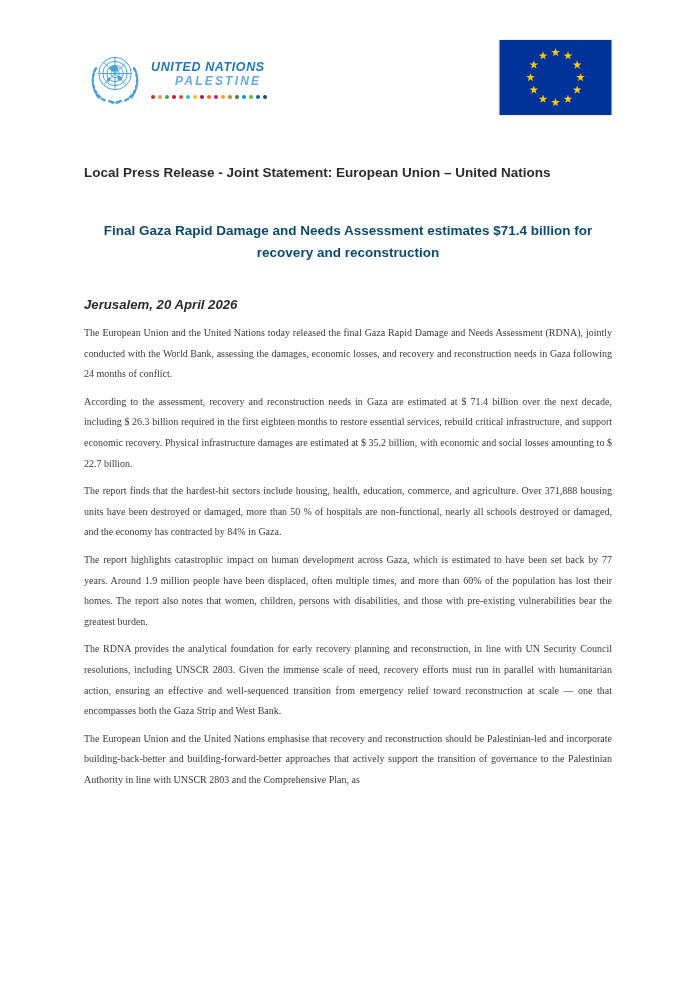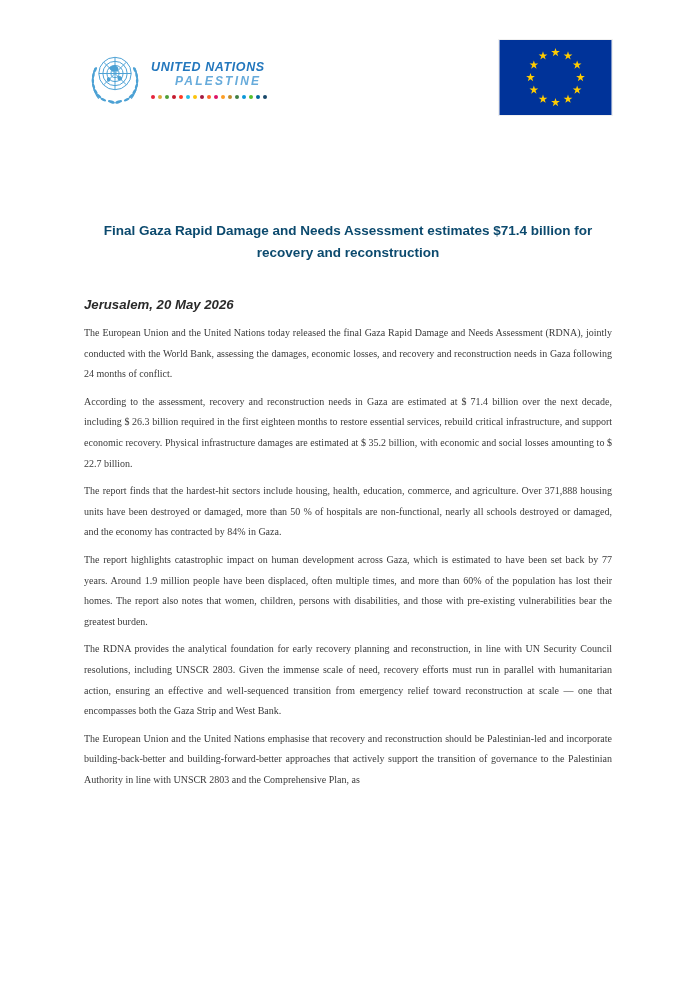--- a/index.html
+++ b/index.html
@@ -212,24 +212,25 @@
       <use href="#star" transform="translate(68.5,59.15) scale(4.6)"></use>
       <use href="#star" transform="translate(56,62.5) scale(4.6)"></use>
       <use href="#star" transform="translate(43.5,59.15) scale(4.6)"></use>
       <use href="#star" transform="translate(34.35,50) scale(4.6)"></use>
       <use href="#star" transform="translate(31,37.5) scale(4.6)"></use>
       <use href="#star" transform="translate(34.35,25) scale(4.6)"></use>
       <use href="#star" transform="translate(43.5,15.85) scale(4.6)"></use>
     </svg>
   </div>
 
+  <div class="kicker">Local Press Release - Joint Statement: European Union – United Nations</div>
   <div class="doc-title">Final Gaza Rapid Damage and Needs Assessment estimates $71.4 billion for recovery and reconstruction</div>
 
   <div class="content">
-    <div class="dateline">Jerusalem, 20 May 2026</div>
+    <div class="dateline">Jerusalem, 20 April 2026</div>
     <div>
         <p class="body-para">The European Union and the United Nations today released the final Gaza Rapid Damage and Needs Assessment (RDNA), jointly conducted with the World Bank, assessing the damages, economic losses, and recovery and reconstruction needs in Gaza following 24 months of conflict.</p>
         <p class="body-para">According to the assessment, recovery and reconstruction needs in Gaza are estimated at $ 71.4 billion over the next decade, including $ 26.3 billion required in the first eighteen months to restore essential services, rebuild critical infrastructure, and support economic recovery. Physical infrastructure damages are estimated at $ 35.2 billion, with economic and social losses amounting to $ 22.7 billion.</p>
         <p class="body-para">The report finds that the hardest-hit sectors include housing, health, education, commerce, and agriculture. Over 371,888 housing units have been destroyed or damaged, more than 50 % of hospitals are non-functional, nearly all schools destroyed or damaged, and the economy has contracted by 84% in Gaza.</p>
         <p class="body-para">The report highlights catastrophic impact on human development across Gaza, which is estimated to have been set back by 77 years. Around 1.9 million people have been displaced, often multiple times, and more than 60% of the population has lost their homes. The report also notes that women, children, persons with disabilities, and those with pre-existing vulnerabilities bear the greatest burden.</p>
         <p class="body-para">The RDNA provides the analytical foundation for early recovery planning and reconstruction, in line with UN Security Council resolutions, including UNSCR 2803. Given the immense scale of need, recovery efforts must run in parallel with humanitarian action, ensuring an effective and well-sequenced transition from emergency relief toward reconstruction at scale — one that encompasses both the Gaza Strip and West Bank.</p>
         <p class="body-para">The European Union and the United Nations emphasise that recovery and reconstruction should be Palestinian-led and incorporate building-back-better and building-forward-better approaches that actively support the transition of governance to the Palestinian Authority in line with UNSCR 2803 and the Comprehensive Plan, as</p>
       </div>
   </div>
 

